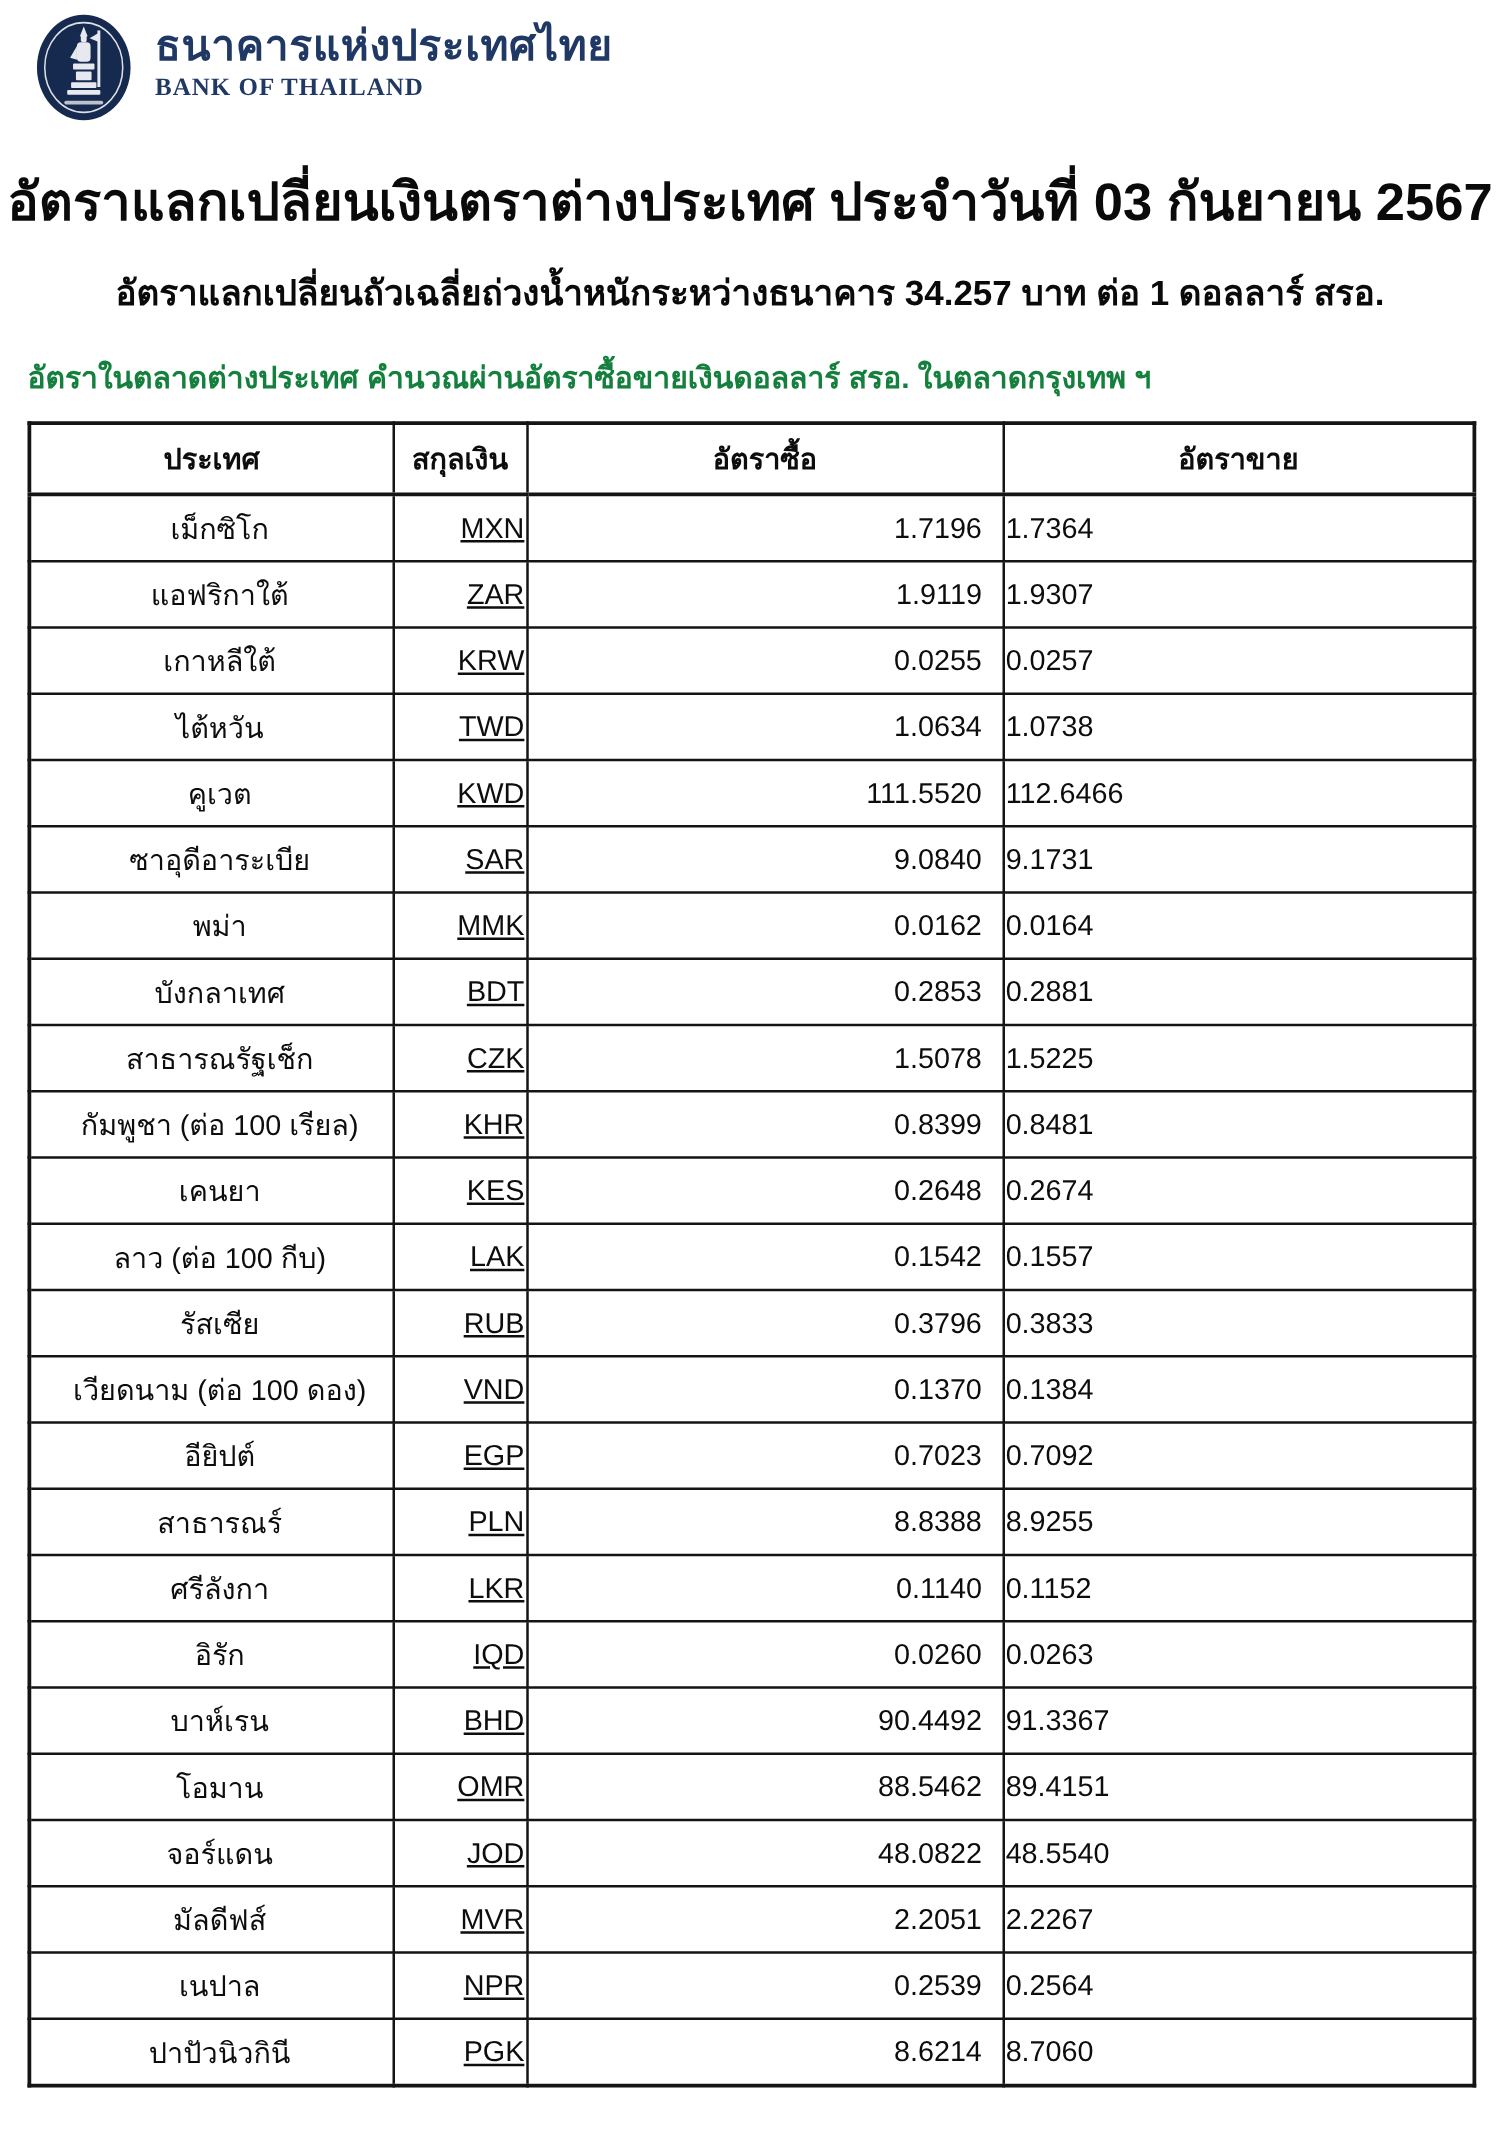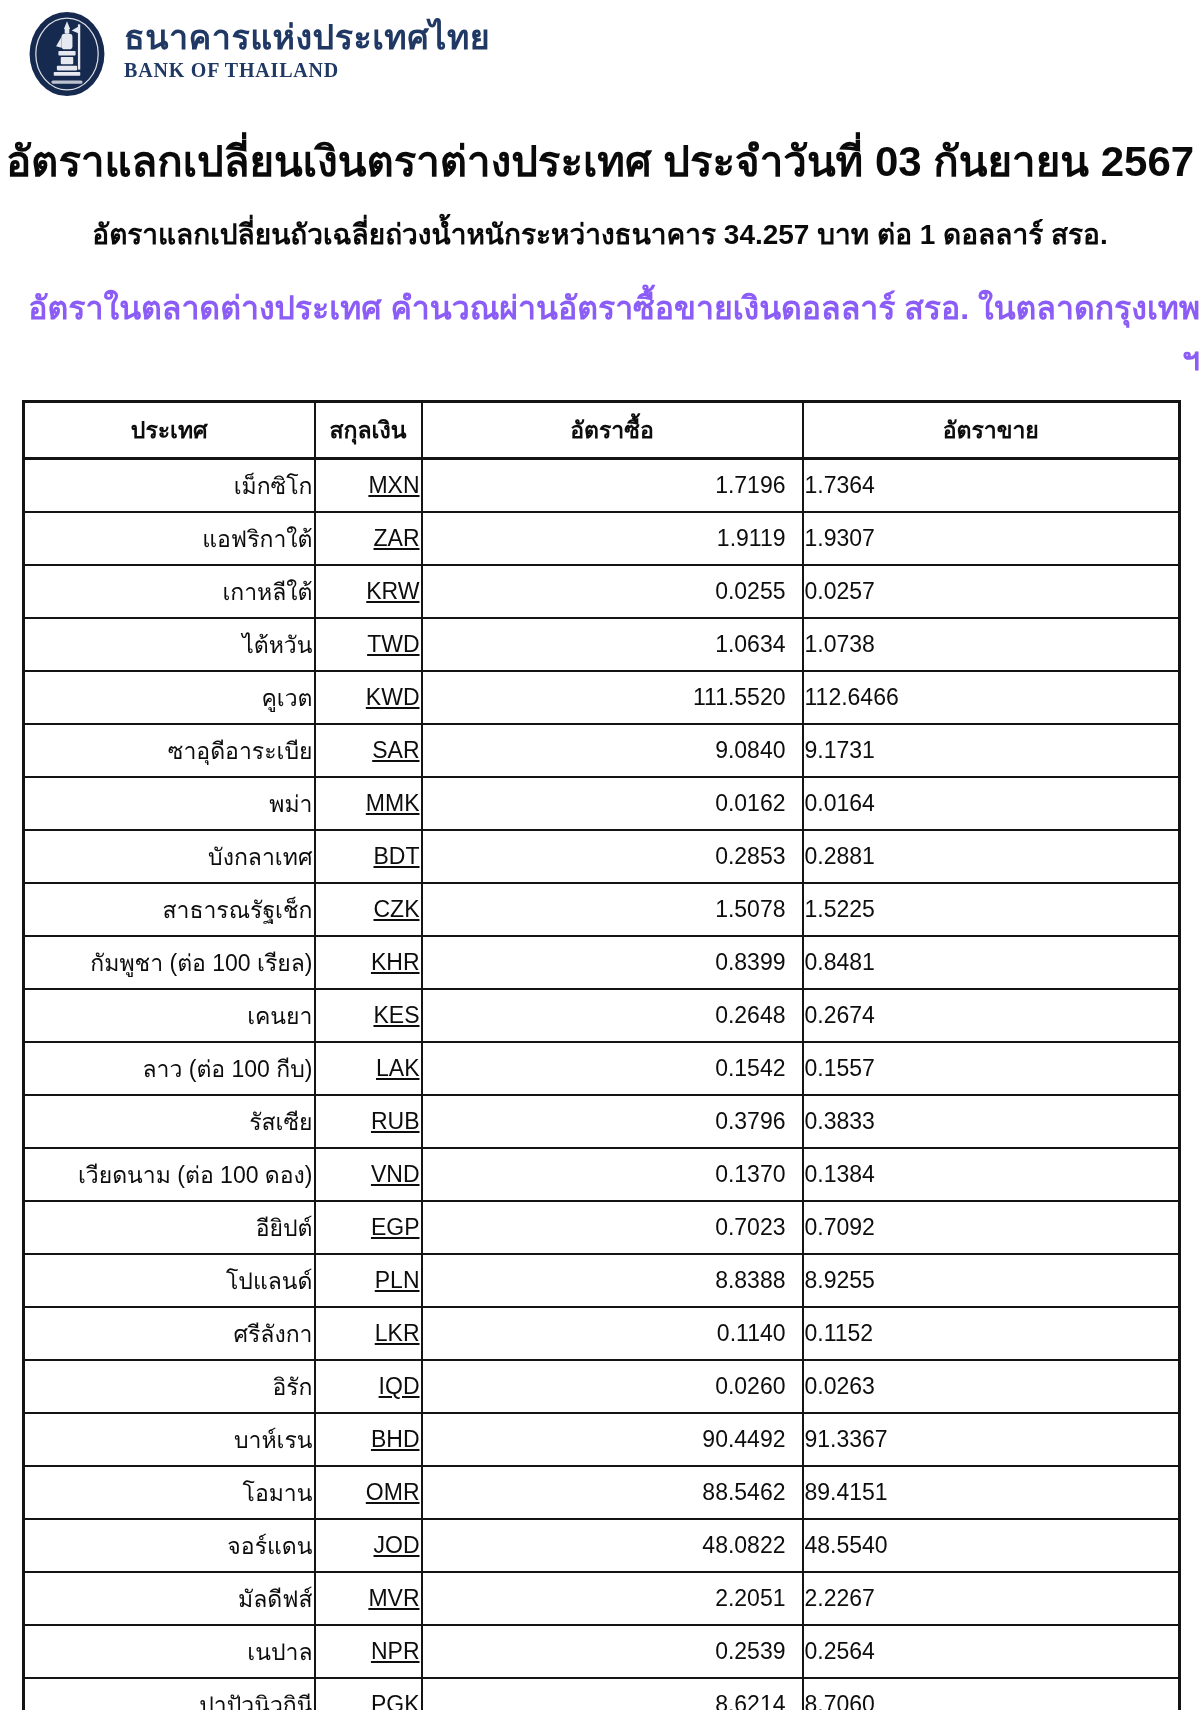--- a/index.html
+++ b/index.html
@@ -25,40 +25,40 @@
   
   .doc-title {
     margin-top: 30px; text-align: center;
     font-size: 42px; font-weight: 700; color: #0a0a0a;
   }
   .doc-subtitle {
     margin-top: 18px; text-align: center;
     font-size: 28px; font-weight: 600; color: #0a0a0a;
   }
   .doc-note {
-    margin: 26px 0 0 22px; text-align: right;
-    font-size: 32px; font-weight: 600; color: #8b5cf6;
+    margin: 26px 0 0 22px; text-align: left;
+    font-size: 24px; font-weight: 600; color: #15803d;
   }
 
   
   .table-wrap { position: relative; margin: 16px 0 0 22px; width: 1156px; }
   table.rates {
     border-collapse: collapse; table-layout: fixed;
     width: 1156px; border: 3px solid #141414;
     font-size: 23px; color: #0d0d0d;
   }
   table.rates th, table.rates td {
     border: 2px solid #141414; overflow: hidden; white-space: nowrap;
   }
   table.rates thead th {
     height: 52px; font-weight: 600; text-align: center;
     border-bottom: 3px solid #141414; font-size: 23px;
   }
   table.rates tbody td { height: 49px; vertical-align: middle; }
-  td.td-country { text-align: right;  padding-left: 14px; }
+  td.td-country { text-align: center;  padding-left: 14px; }
   td.td-code    { text-align: right; text-decoration: underline; }
   td.td-buy     { text-align: right; padding-right: 16px; }
   td.td-sell    { text-align: left; padding-right: 16px; }
 </style>
 </head>
 <body>
 
 <div class="page">
 
   <div class="brand">
@@ -190,21 +190,21 @@
             <td class="td-buy">0.1370</td>
             <td class="td-sell">0.1384</td>
           </tr>
           <tr>
             <td class="td-country">อียิปต์</td>
             <td class="td-code">EGP</td>
             <td class="td-buy">0.7023</td>
             <td class="td-sell">0.7092</td>
           </tr>
           <tr>
-            <td class="td-country">โปแลนด์</td>
+            <td class="td-country">สาธารณร์</td>
             <td class="td-code">PLN</td>
             <td class="td-buy">8.8388</td>
             <td class="td-sell">8.9255</td>
           </tr>
           <tr>
             <td class="td-country">ศรีลังกา</td>
             <td class="td-code">LKR</td>
             <td class="td-buy">0.1140</td>
             <td class="td-sell">0.1152</td>
           </tr>

